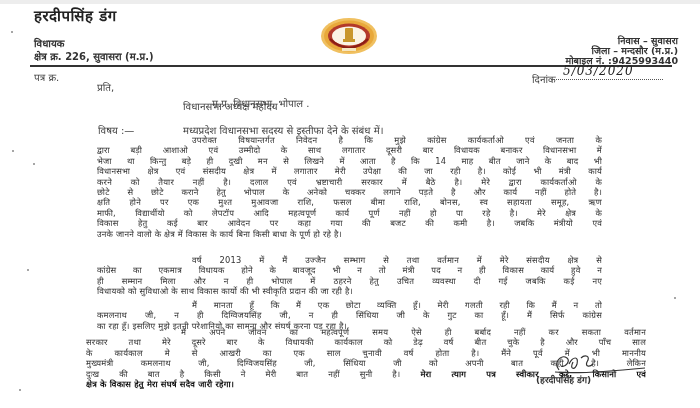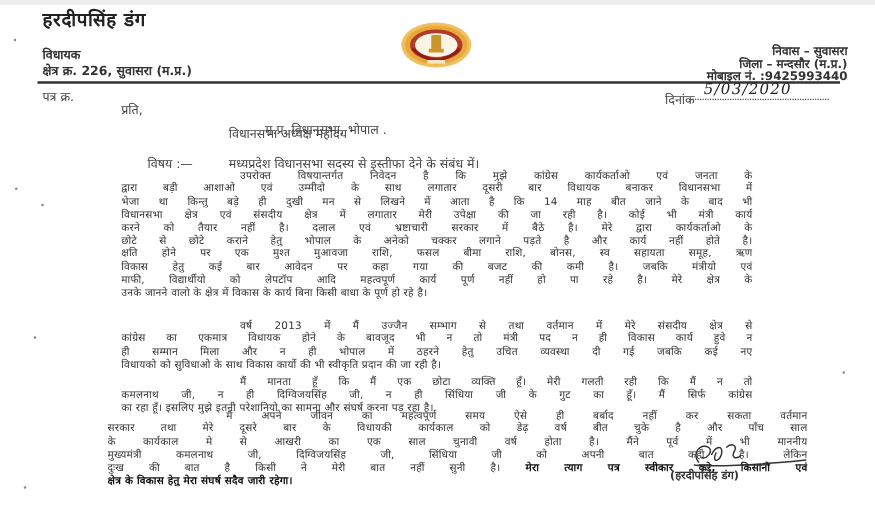--- a/index.html
+++ b/index.html
@@ -54,33 +54,33 @@
 
 <div class="abs meta" style="left:34px;top:70px;">पत्र क्र.</div>
 <div class="abs meta" style="left:532px;top:72px;">दिनांक</div>
 <div class="abs" style="left:551px;top:79px;width:112px;border-bottom:1px dotted #555;"></div>
 <div class="abs date-val" style="left:563px;top:64px;">5/03/2020</div>
 
 <div class="abs meta" style="left:97px;top:80px;">प्रति,</div>
 <div class="abs meta" style="left:183px;top:99px;">विधानसभा अध्यक्ष महोदय</div>
 <div class="abs meta" style="left:183px;top:96px;margin-left:29px;">म.प्र. विधानसभा, भोपाल .</div>
 
-<div class="abs meta" style="left:98px;top:123px;margin-left:20px;">विषय :—</div>
+<div class="abs meta" style="left:98px;top:123px;">विषय :—</div>
 <div class="abs meta" style="left:183px;top:123px;">मध्यप्रदेश विधानसभा सदस्य से इस्तीफा देने के संबंध में।</div>
 
 <div class="body-text" style="top:135px;width:505px;left:97px;">
   <span class="ln indent">उपरोक्त विषयान्तर्गत निवेदन है कि मुझे कांग्रेस कार्यकर्ताओ एवं जनता के</span>
   <span class="ln">द्वारा बड़ी आशाओ एवं उम्मीदो के साथ लगातार दूसरी बार विधायक बनाकर विधानसभा में</span>
   <span class="ln">भेजा था किन्तु बड़े ही दुखी मन से लिखने में आता है कि 14 माह बीत जाने के बाद भी</span>
   <span class="ln">विधानसभा क्षेत्र एवं संसदीय क्षेत्र में लगातार मेरी उपेक्षा की जा रही है। कोई भी मंत्री कार्य</span>
   <span class="ln">करने को तैयार नहीं है। दलाल एवं भ्रष्टाचारी सरकार में बैठे है। मेरे द्वारा कार्यकर्ताओ के</span>
   <span class="ln">छोटे से छोटे कराने हेतु भोपाल के अनेको चक्कर लगाने पड़ते है और कार्य नहीं होते है।</span>
   <span class="ln">क्षति होने पर एक मुश्त मुआवजा राशि, फसल बीमा राशि, बोनस, स्व सहायता समूह, ऋण</span>
+  <span class="ln">माफी, विद्यार्थीयो को लेपटॉप आदि महत्वपूर्ण कार्य पूर्ण नहीं हो पा रहे है। मेरे क्षेत्र के</span>
   <span class="ln">विकास हेतु कई बार आवेदन पर कहा गया की बजट की कमी है। जबकि मंत्रीयो एवं</span>
-  <span class="ln">माफी, विद्यार्थीयो को लेपटॉप आदि महत्वपूर्ण कार्य पूर्ण नहीं हो पा रहे है। मेरे क्षेत्र के</span>
   <span class="ln last">उनके जानने वालो के क्षेत्र में विकास के कार्य बिना किसी बाधा के पूर्ण हो रहे है।</span>
 </div>
 
 <div class="body-text" style="top:255px;width:505px;left:97px;">
   <span class="ln indent">वर्ष 2013 में मैं उज्जैन सम्भाग से तथा वर्तमान में मेरे संसदीय क्षेत्र से</span>
   <span class="ln">कांग्रेस का एकमात्र विधायक होने के बावजूद भी न तो मंत्री पद न ही विकास कार्य हुवे न</span>
   <span class="ln">ही सम्मान मिला और न ही भोपाल में ठहरने हेतु उचित व्यवस्था दी गई जबकि कई नए</span>
   <span class="ln last">विधायको को सुविधाओ के साथ विकास कार्यो की भी स्वीकृति प्रदान की जा रही है।</span>
 </div>
 

